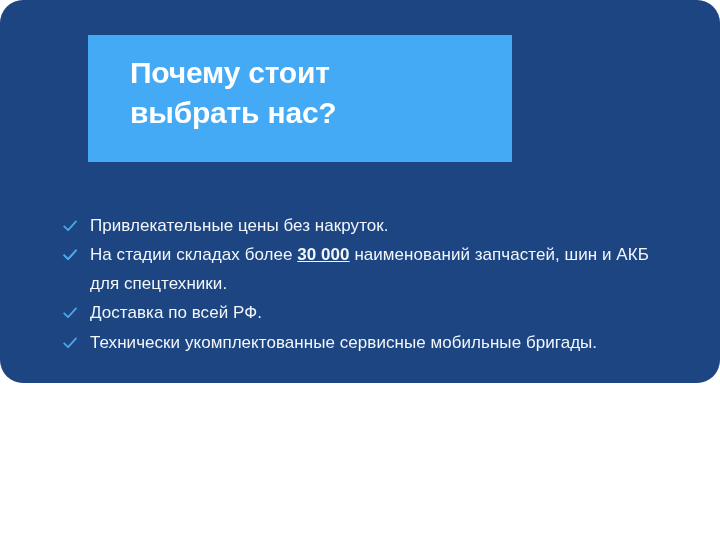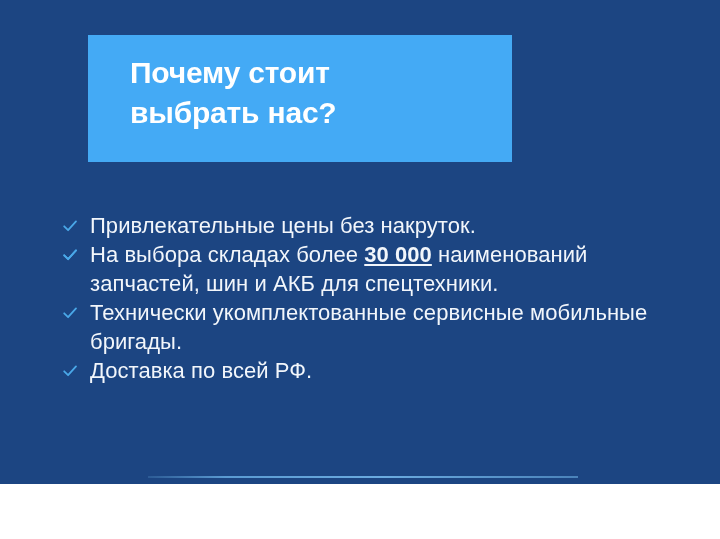--- a/index.html
+++ b/index.html
@@ -8,23 +8,24 @@
   }
   body {
     width: 720px;
     height: 539px;
     overflow: hidden;
     font-family: "Liberation Sans", "DejaVu Sans", sans-serif;
   }
   #slide {
     position: relative;
     width: 720px;
-    height: 484px;
+    height: 383px;
     background: #1c4582;
     overflow: hidden;
+    border-radius: 23px;
   }
 
   
   #heading-box {
     position: absolute;
     left: 88px;
     top: 35px;
     width: 424px;
     height: 127px;
     background: #44aaf5;
@@ -50,21 +51,21 @@
     width: 610px;
     margin: 0;
     padding: 0;
     list-style: none;
   }
   .benefit-item {
     position: relative;
     padding-left: 28px;
     margin-bottom: 1px;
     color: #f2f6fb;
-    font-size: 22px;
+    font-size: 17px;
     line-height: 28.4px;
     letter-spacing: 0.05px;
   }
   .check-icon {
     position: absolute;
     left: 0px;
     top: 6px;
     width: 16px;
     height: 16px;
     display: block;
@@ -130,39 +131,39 @@
         </svg>
       </span>
     </li>
 
     <li class="benefit-item">
       <span class="check-icon">
         <svg viewBox="0 0 16 16" width="16" height="16" aria-hidden="true">
           <path d="M2.2 8.3 L6.1 12.2 L14 3.4" fill="none" stroke="#4aa8e8" stroke-width="1.8" stroke-linecap="round" stroke-linejoin="round"></path>
         </svg>
       </span>
-      <span class="benefit-text"><span>На выбора складах более </span><b>30 000</b><span> наименований запчастей, шин и АКБ для спецтехники.</span></span>
+      <span class="benefit-text"><span>На стадии складах более </span><b>30 000</b><span> наименований запчастей, шин и АКБ для спецтехники.</span></span>
+    </li>
+
+    <li class="benefit-item">
+      <span class="check-icon">
+        <svg viewBox="0 0 16 16" width="16" height="16" aria-hidden="true">
+          <path d="M2.2 8.3 L6.1 12.2 L14 3.4" fill="none" stroke="#4aa8e8" stroke-width="1.8" stroke-linecap="round" stroke-linejoin="round"></path>
+        </svg>
+      </span>
+      <span class="benefit-text"><span>Доставка по всей РФ.</span><b></b><span></span></span>
     </li>
 
     <li class="benefit-item">
       <span class="check-icon">
         <svg viewBox="0 0 16 16" width="16" height="16" aria-hidden="true">
           <path d="M2.2 8.3 L6.1 12.2 L14 3.4" fill="none" stroke="#4aa8e8" stroke-width="1.8" stroke-linecap="round" stroke-linejoin="round"></path>
         </svg>
       </span>
       <span class="benefit-text"><span>Технически укомплектованные сервисные мобильные бригады.</span><b></b><span></span></span>
-    </li>
-
-    <li class="benefit-item">
-      <span class="check-icon">
-        <svg viewBox="0 0 16 16" width="16" height="16" aria-hidden="true">
-          <path d="M2.2 8.3 L6.1 12.2 L14 3.4" fill="none" stroke="#4aa8e8" stroke-width="1.8" stroke-linecap="round" stroke-linejoin="round"></path>
-        </svg>
-      </span>
-      <span class="benefit-text"><span>Доставка по всей РФ.</span><b></b><span></span></span>
     </li>
   </ul>
 
   <div id="divider"></div>
 
   <div id="avito-watermark">
     <span id="avito-logo-icon">
       <svg width="26" height="22" viewBox="0 0 26 22" aria-hidden="true">
         <circle cx="7.5" cy="13.5" r="6.5" fill="#c3d5e8"></circle>
         <circle cx="17" cy="16.5" r="4" fill="#c3d5e8"></circle>

